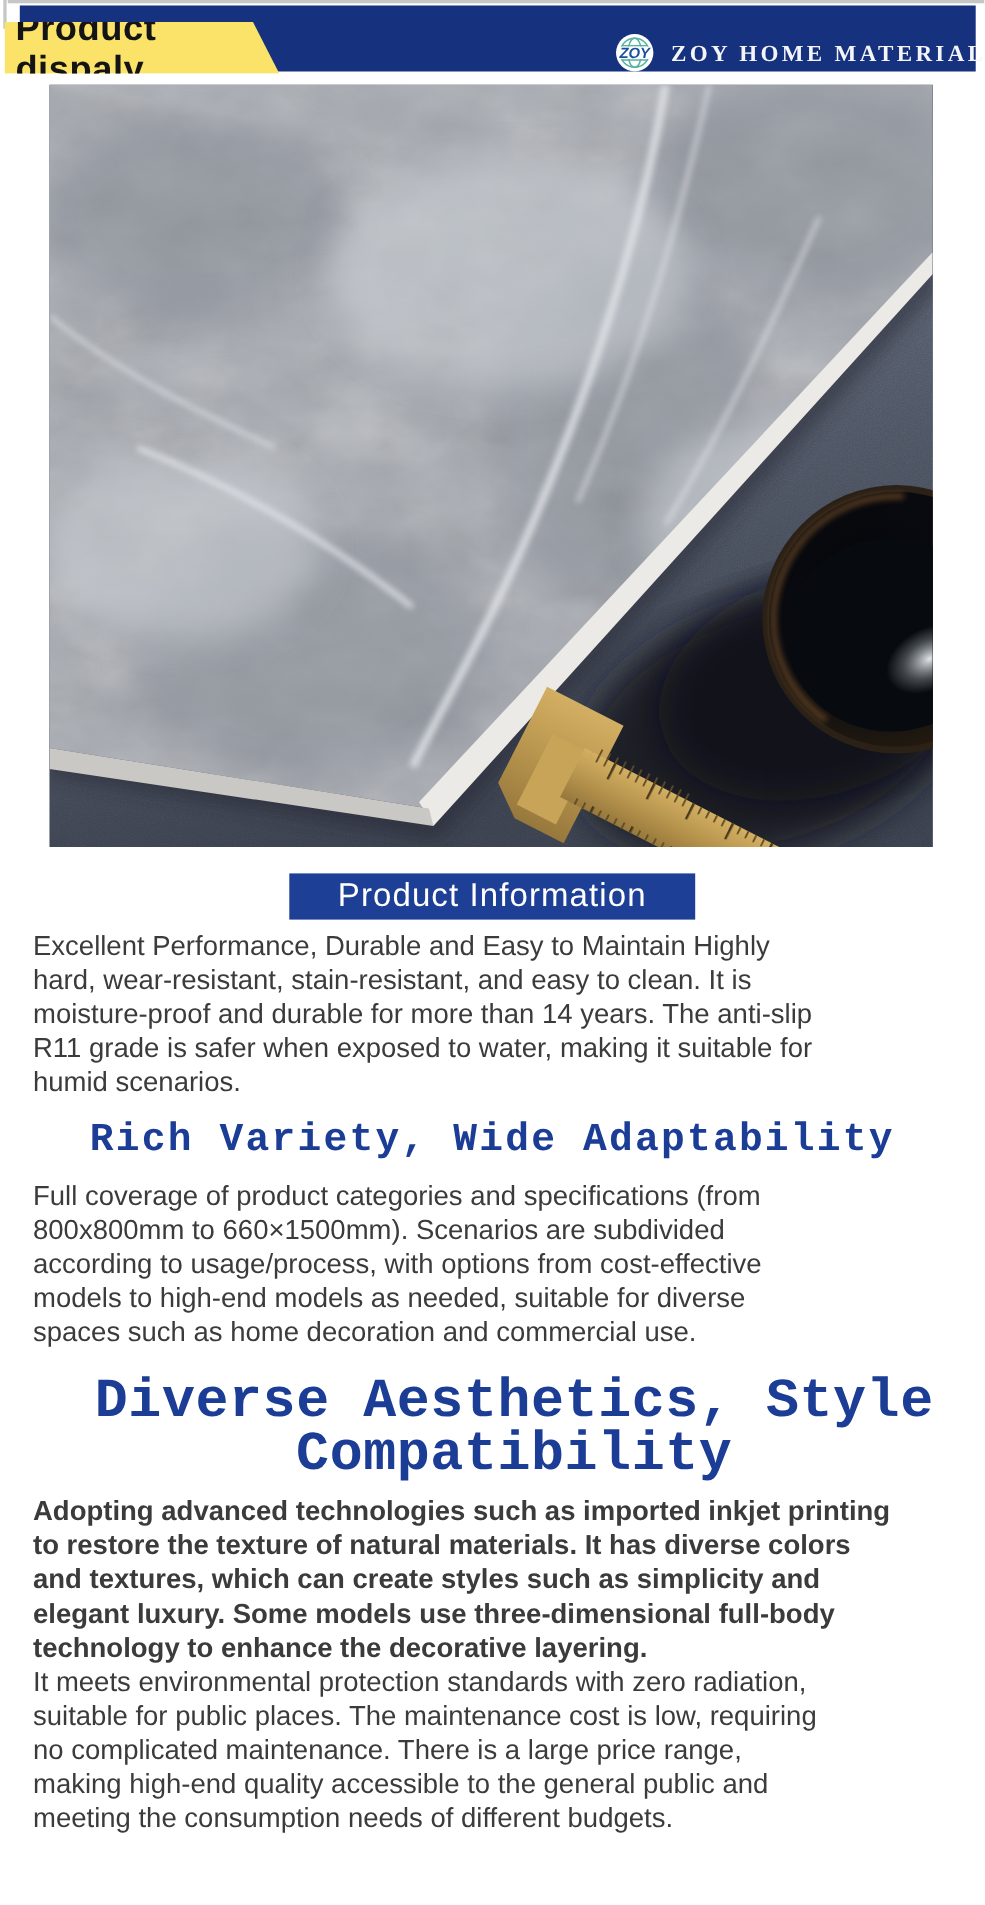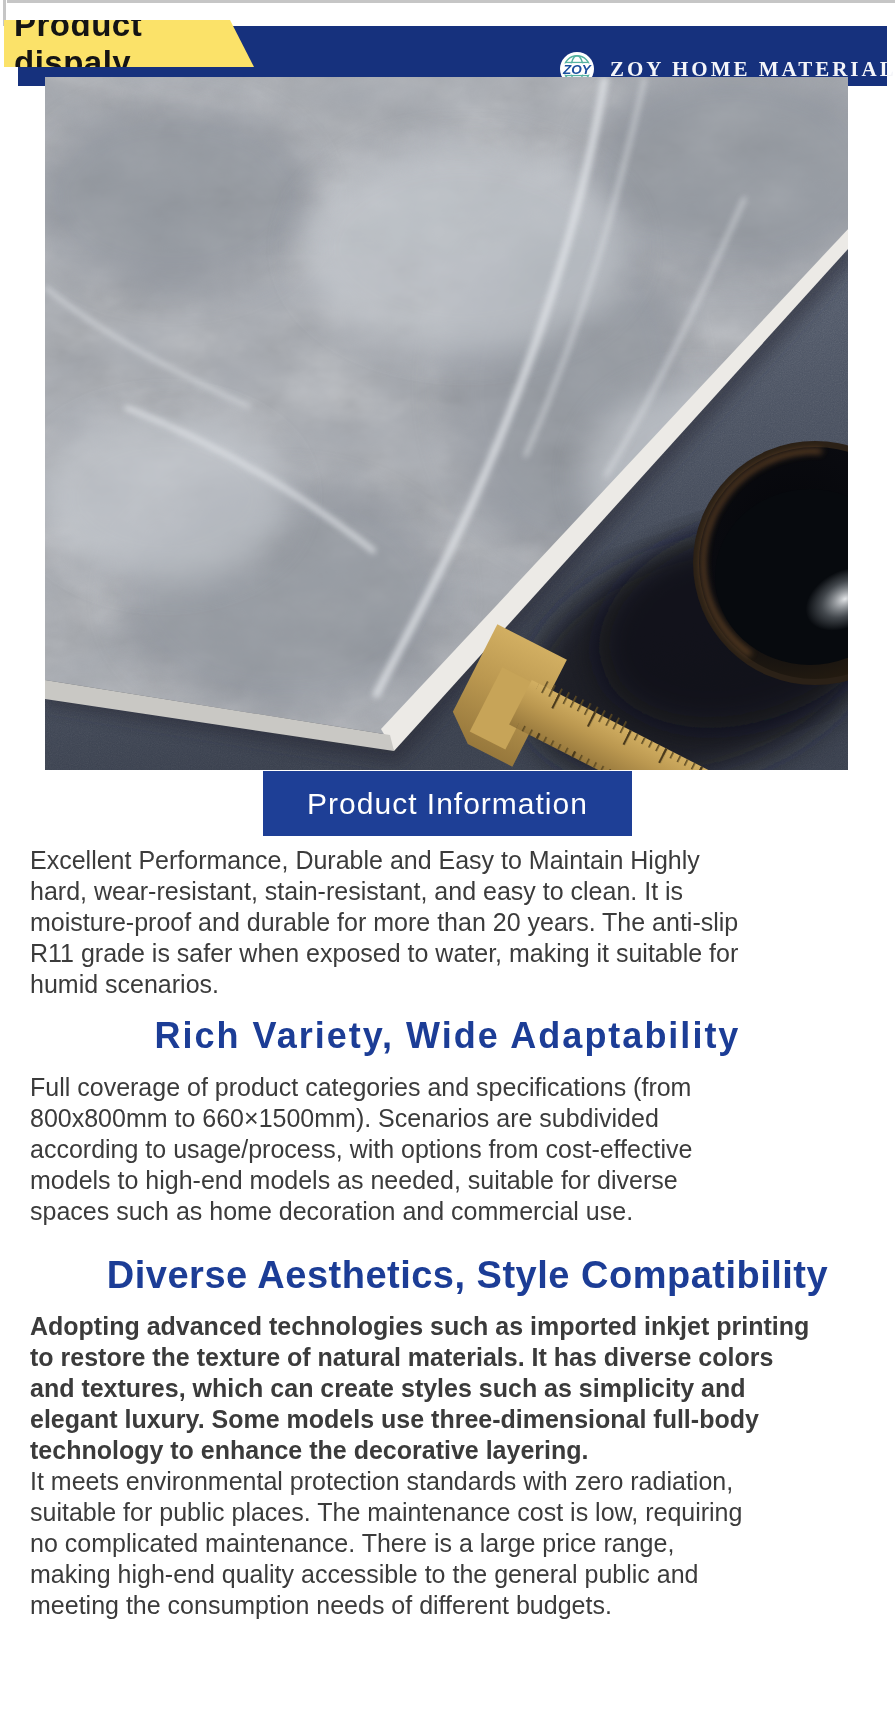--- a/index.html
+++ b/index.html
@@ -4,52 +4,52 @@
 <style>
   html,body{margin:0;padding:0;}
   body{
     width:895px;height:1732px;position:relative;background:#ffffff;
     font-family:"Liberation Sans",sans-serif;overflow:hidden;
   }
   .hairline-top{position:absolute;left:7px;top:0;right:0;height:3px;background:#c6c6c6;}
   .hairline-left{position:absolute;left:3px;top:0;width:3px;height:26px;background:#c6c6c6;}
 
   
-  .banner{position:absolute;left:18px;top:26px;width:869px;height:60px;
+  .banner{position:absolute;left:18px;top:5px;width:869px;height:60px;
     background:var(--banner-blue,#16317d);}
   .ribbon{position:absolute;left:4px;top:20px;width:250px;height:47px;
     background:var(--ribbon-yellow,#fbe269);
     clip-path:polygon(0 0,calc(100% - 24px) 0,100% 100%,0 100%);
     display:flex;align-items:center;padding-left:10px;box-sizing:border-box;}
   .ribbon-label{font-weight:bold;font-size:33px;color:#141414;letter-spacing:.5px;}
   .logo-group{position:absolute;left:541px;top:13px;height:60px;display:flex;align-items:center;gap:15px;}
   .logo-badge{width:36px;height:36px;display:block;}
   .company-name{color:#f4f5f9;font-family:"Liberation Serif",serif;font-weight:bold;
     font-size:21px;letter-spacing:3px;white-space:pre;}
 
   
   .photo{position:absolute;left:45px;top:77px;width:803px;height:693px;overflow:hidden;background:#596274;}
 
   
-  .info-bar{position:absolute;left:263px;top:771px;width:369px;height:65px;
+  .info-bar{position:absolute;left:263px;top:794px;width:369px;height:42px;
     background:var(--info-bar-blue,#1e3f96);color:#ffffff;display:flex;align-items:center;
     justify-content:center;font-size:30px;letter-spacing:1px;}
 
   
   .content{position:absolute;left:0;top:818px;width:895px;}
   .para{margin:0;padding:0 24px 0 30px;font-size:25px;line-height:31px;
     color:var(--body-text,#3b3b3b);white-space:pre-line;}
   .para-1{margin-top:27px;}
   .para-2{margin-top:14px;}
   .para-3{margin-top:12px;font-weight:bold;}
   .para-4{margin-top:0;}
   .heading{margin:0;text-align:center;font-weight:bold;color:var(--heading-blue,#1c3d96);
-    white-space:pre-line;}
+    white-space:pre-line;font-family:Liberation Mono, monospace;}
   .heading-1{margin-top:14px;font-size:36px;line-height:44px;letter-spacing:2px;}
-  .heading-2{margin-top:24px;font-size:38px;line-height:48px;letter-spacing:.5px;margin-left:40px;}
+  .heading-2{margin-top:24px;font-size:50px;line-height:48px;letter-spacing:.5px;margin-left:40px;}
   .heading-3{margin-top:12px;font-size:37px;line-height:50px;letter-spacing:2px;}
 </style>
 </head>
 <body>
 
 <div class="hairline-top"></div>
 <div class="hairline-left"></div>
 
 <div class="banner">
   <div class="logo-group">
@@ -180,21 +180,21 @@
   </svg>
 </div>
 
 <div class="info-bar">
   <span>Product Information</span>
 </div>
 
 <div class="content">
   <p class="para para-1">Excellent Performance, Durable and Easy to Maintain Highly
 hard, wear-resistant, stain-resistant, and easy to clean. It is
-moisture-proof and durable for more than 20 years. The anti-slip
+moisture-proof and durable for more than 14 years. The anti-slip
 R11 grade is safer when exposed to water, making it suitable for
 humid scenarios.</p>
 
   <h2 class="heading heading-1">Rich Variety, Wide Adaptability</h2>
   <p class="para para-2">Full coverage of product categories and specifications (from
 800x800mm to 660×1500mm). Scenarios are subdivided
 according to usage/process, with options from cost-effective
 models to high-end models as needed, suitable for diverse
 spaces such as home decoration and commercial use.</p>
 

